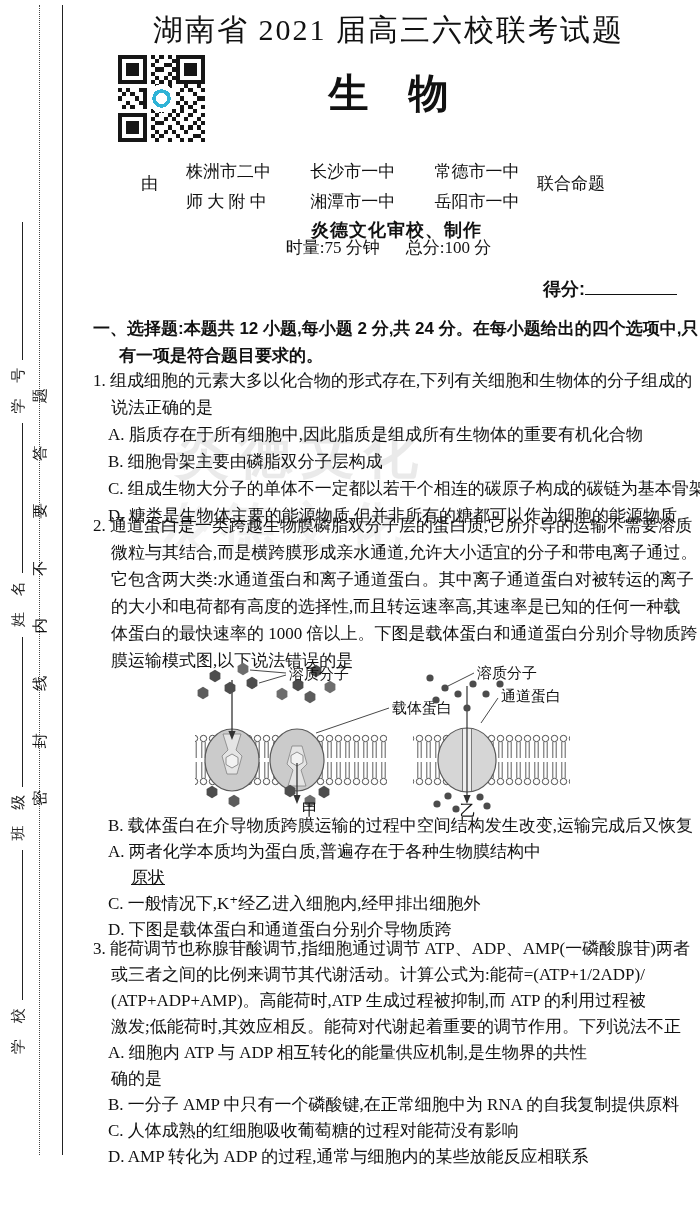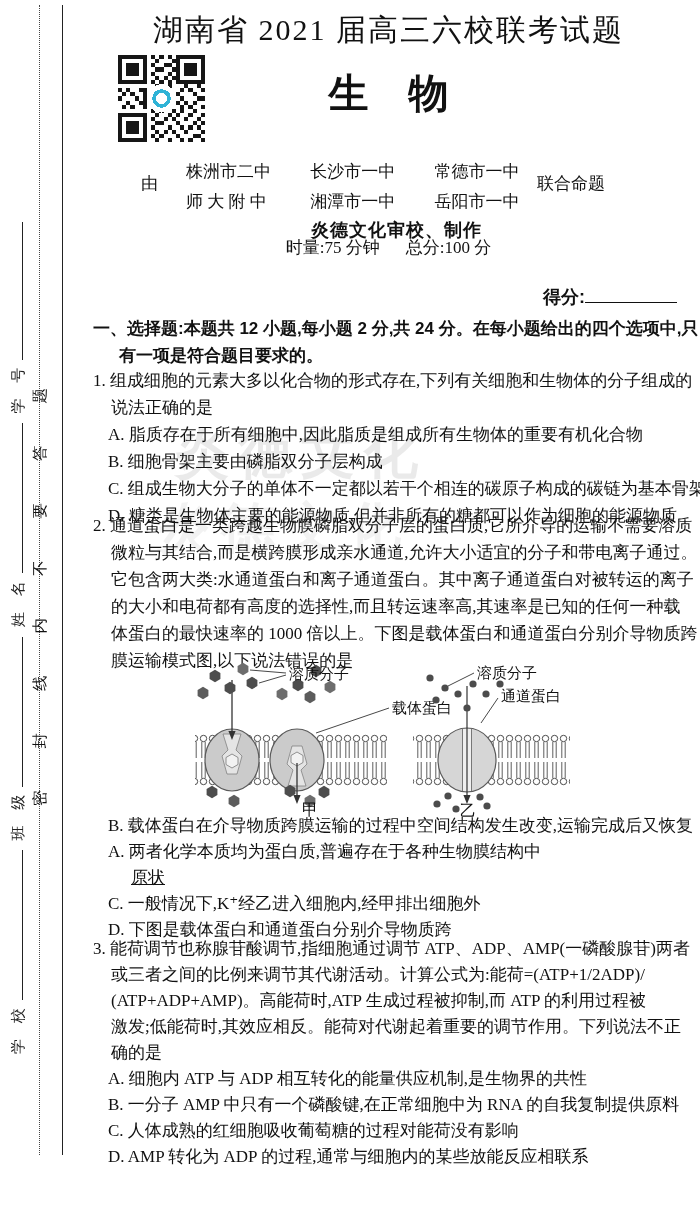--- a/index.html
+++ b/index.html
@@ -35,21 +35,21 @@
            font-family:"Liberation Sans","DejaVu Sans",sans-serif;}
   .by-label{left:141px;top:172px;font-size:17px;}
   .schools{left:186px;top:157px;}
   .schools .row{height:30px;line-height:30px;font-size:17px;white-space:nowrap;}
   .schools .sch{display:inline-block;width:104px;margin-right:16px;}
   .joint-label{left:537px;top:172px;font-size:17px;font-family:Liberation Mono, monospace;}
   .producer{top:218px;left:101px;right:8px;text-align:center;font-size:18px;font-weight:bold;
             font-family:"Liberation Sans","DejaVu Sans",sans-serif;letter-spacing:1px;}
   .duration{top:236px;left:85px;right:8px;text-align:center;font-size:17px;}
   .duration .gap{display:inline-block;width:26px;}
-  .score-line{left:543px;top:284px;font-size:18px;font-weight:bold;
+  .score-line{left:543px;top:276px;font-size:18px;font-weight:bold;
               font-family:"Liberation Sans","DejaVu Sans",sans-serif;}
   .score-blank{display:inline-block;width:92px;height:1em;border-bottom:1.6px solid #111;vertical-align:baseline;}
   
   .block{position:absolute;left:85px;right:2px;z-index:1;}
   .t{height:27px;line-height:27px;font-size:17px;white-space:nowrap;margin-left:8px;}
   .q3 .t{height:26px;line-height:26px;}
   .opts2 .t{height:26px;line-height:26px;}
   .bold{font-weight:bold;font-family:"Liberation Sans","DejaVu Sans",sans-serif;font-size:17px;}
   .c1{padding-left:18px;}   
   .copt{padding-left:15px;} 
@@ -236,20 +236,20 @@
   <div class="t c2">原状</div>
   <div class="t copt">C. 一般情况下,K⁺经乙进入细胞内,经甲排出细胞外</div>
   <div class="t copt">D. 下图是载体蛋白和通道蛋白分别介导物质跨</div>
 </div>
 
 <div class="block q3" style="top:936px">
   <div class="t">3. 能荷调节也称腺苷酸调节,指细胞通过调节 ATP、ADP、AMP(一磷酸腺苷)两者</div>
   <div class="t c1">或三者之间的比例来调节其代谢活动。计算公式为:能荷=(ATP+1/2ADP)/</div>
   <div class="t c1">(ATP+ADP+AMP)。高能荷时,ATP 生成过程被抑制,而 ATP 的利用过程被</div>
   <div class="t c1">激发;低能荷时,其效应相反。能荷对代谢起着重要的调节作用。下列说法不正</div>
+  <div class="t copt">A. 细胞内 ATP 与 ADP 相互转化的能量供应机制,是生物界的共性</div>
   <div class="t c1">确的是</div>
-  <div class="t copt">A. 细胞内 ATP 与 ADP 相互转化的能量供应机制,是生物界的共性</div>
   <div class="t copt">B. 一分子 AMP 中只有一个磷酸键,在正常细胞中为 RNA 的自我复制提供原料</div>
   <div class="t copt">C. 人体成熟的红细胞吸收葡萄糖的过程对能荷没有影响</div>
   <div class="t copt">D. AMP 转化为 ADP 的过程,通常与细胞内的某些放能反应相联系</div>
 </div>
 
 <div class="abs footer">生物试题  第 1 页(共 8 页)</div>
 
 </body></html>

